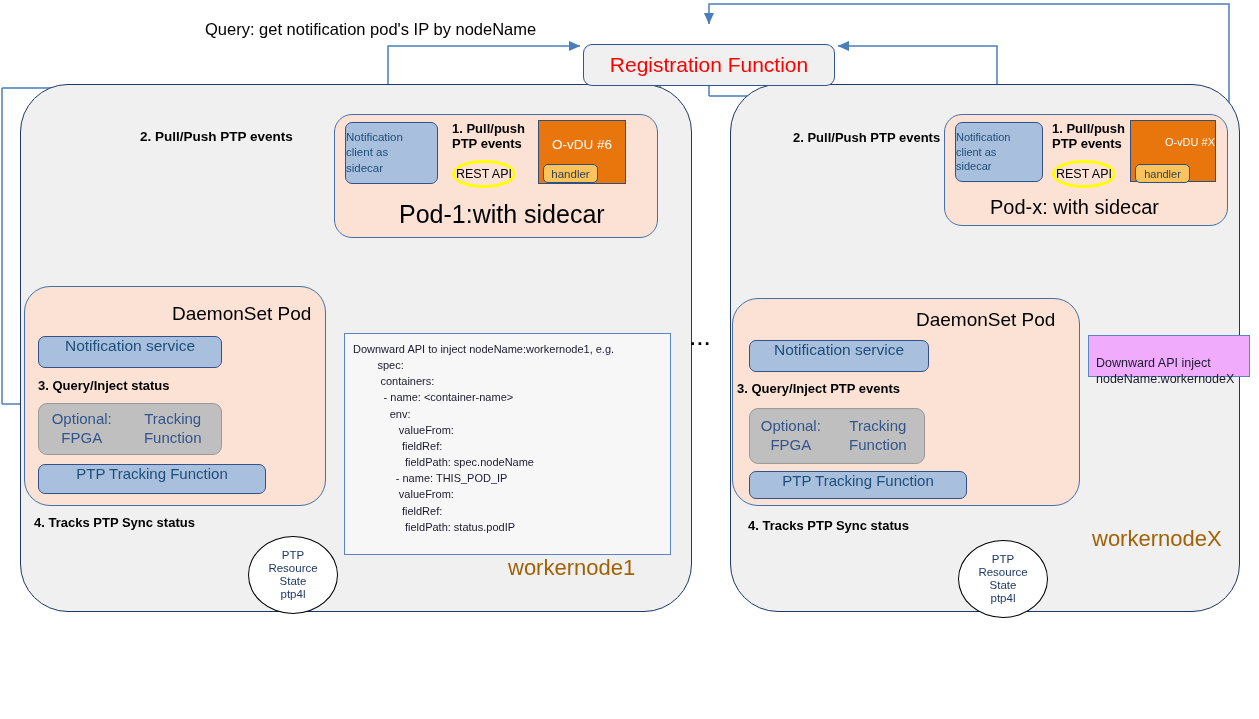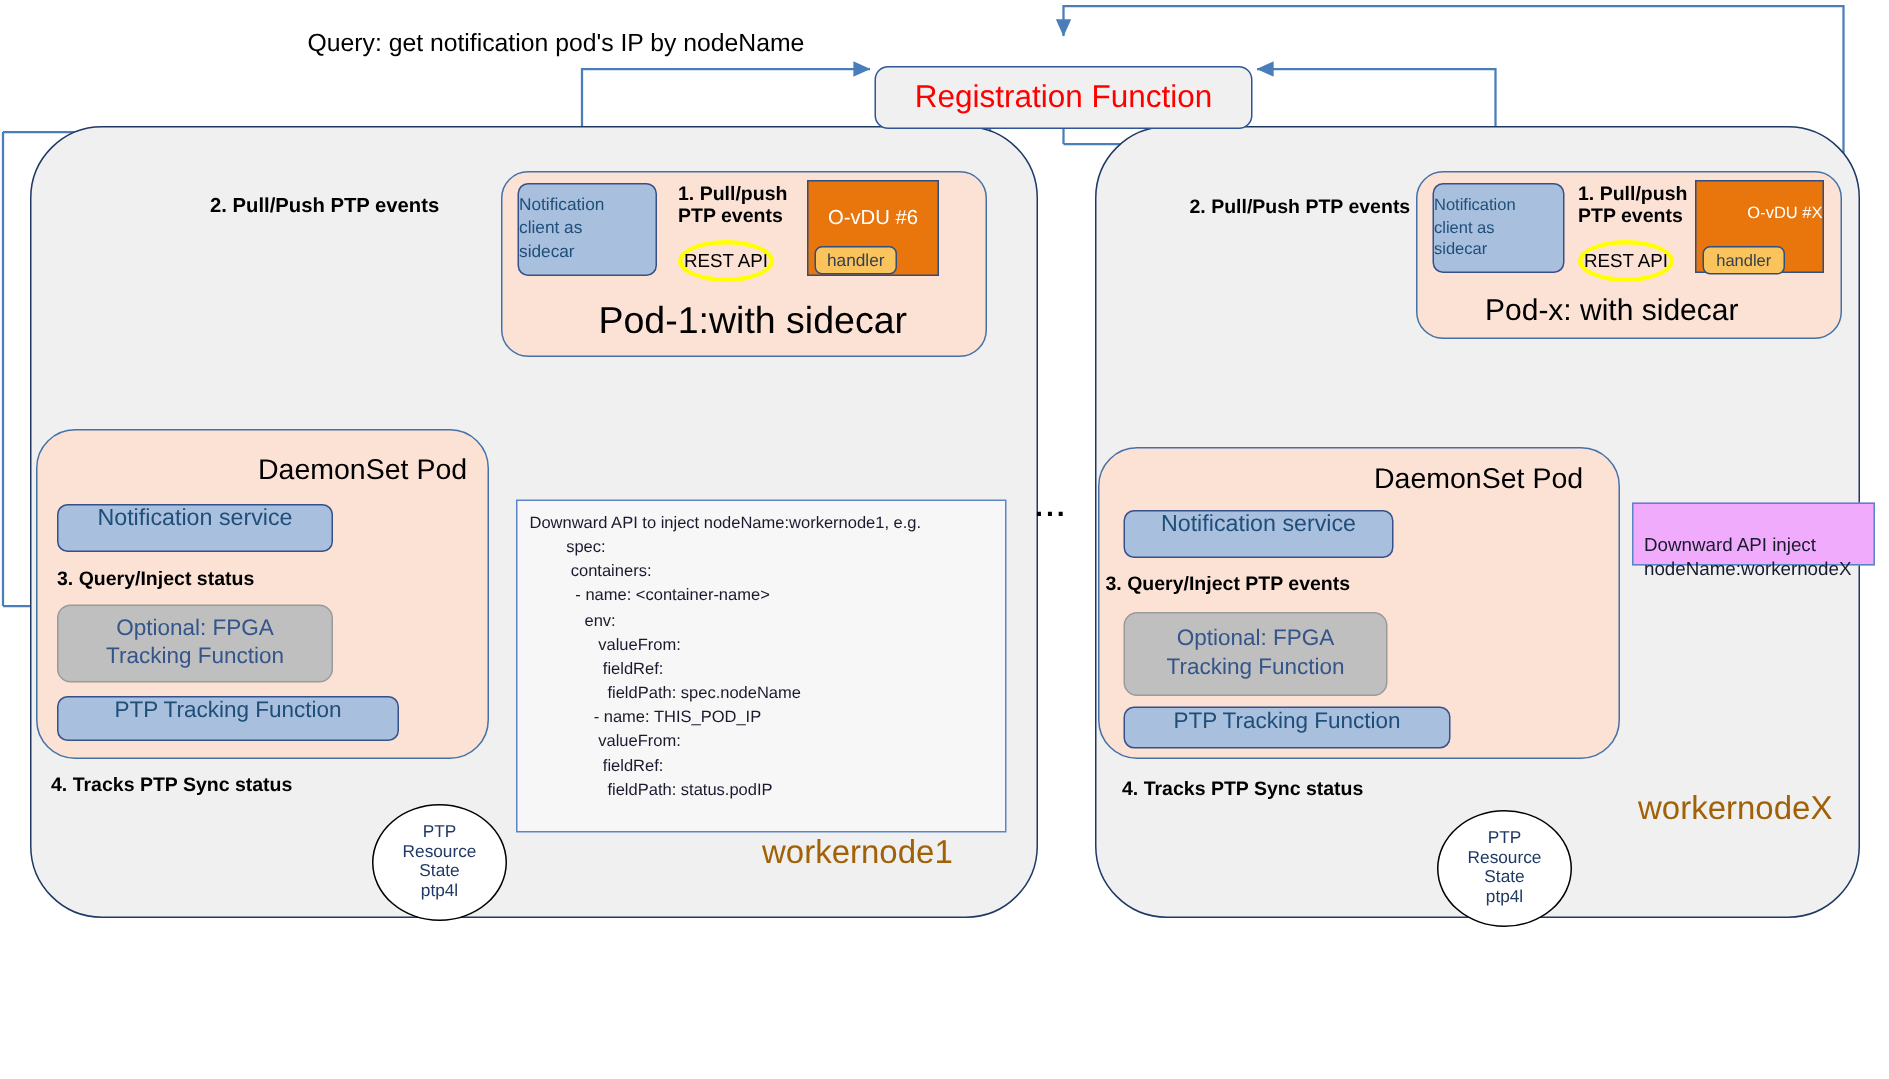--- a/index.html
+++ b/index.html
@@ -58,21 +58,22 @@
     text-align: center;
     color: #1f4e79;
   }
   .gray-box {
     position: absolute;
     background: #bfbfbf;
     border: 1.2px solid #9a9a9a;
     border-radius: 9px;
     box-sizing: border-box;
     display: flex;
-    flex-direction: column;
+    flex-direction: row;
+    align-items: center;
     justify-content: center;
     text-align: center;
     color: #33558c;
   }
   .odu-box {
     position: absolute;
     background: #e8760d;
     border: 1.6px solid #2f4f7f;
     box-sizing: border-box;
     color: #ffffff;

